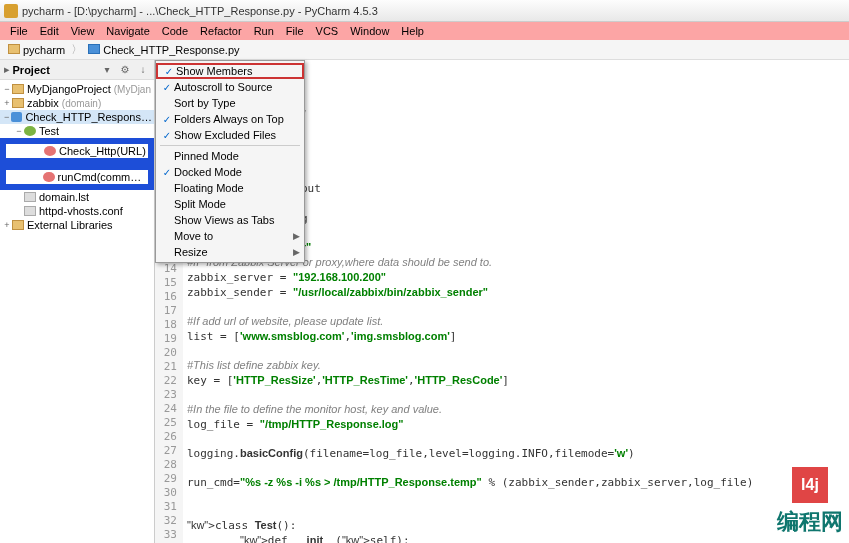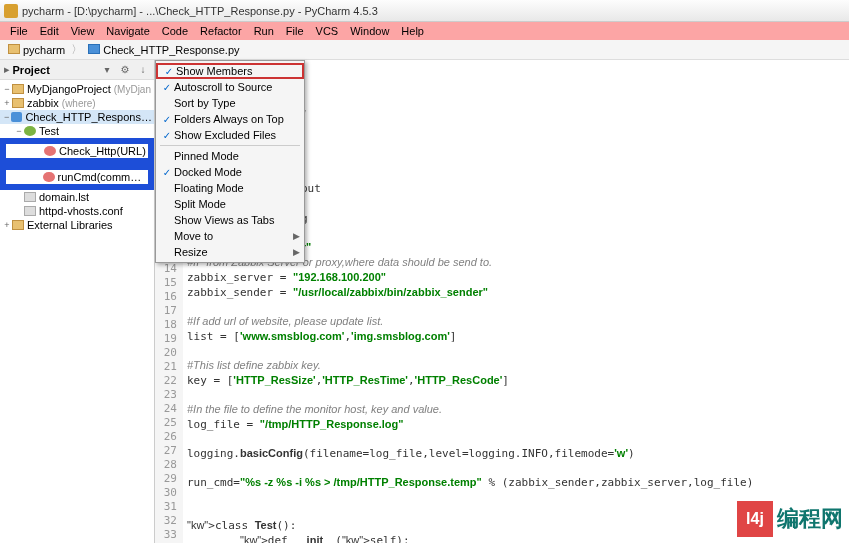--- a/index.html
+++ b/index.html
@@ -42,21 +42,21 @@
 .ctxmenu .sub { color: #666; font-size: 9px; }
 .ctxmenu .sep { height: 1px; background: #ccc; margin: 2px 4px; }
 
 .editor-pane { flex: 1; display: flex; background: #fff; }
 .gutter { width: 28px; background: #f5f5f5; text-align: right; padding-right: 6px; color: #999; font-family: Consolas, monospace; font-size: 11px; line-height: 14px; padding-top: 20px; }
 .code { flex: 1; font-family: Consolas, monospace; font-size: 11px; line-height: 14px; padding: 2px 4px; white-space: pre; color: #333; overflow: hidden; }
 .code .str { color: #008000; font-weight: bold; }
 .code .com { color: #808080; font-style: italic; }
 .code .fn { font-weight: bold; color: #333; }
 
-.watermark { position: absolute; right: 6px; bottom: 6px; display: flex; align-items: center; gap: 4px; }
+.watermark { position: absolute; right: 6px; bottom: 6px; display: flex; align-items: center; gap: 4px; flex-direction: column; }
 .wm-icon { width: 36px; height: 36px; background: #e04545; display: flex; align-items: center; justify-content: center; color: #fff; font-weight: bold; font-size: 16px; }
 .wm-text { font-size: 22px; font-weight: bold; color: #0f766e; font-family: "Microsoft YaHei", sans-serif; }
 </style>
 </head>
 <body>
 
 <div class="titlebar">
   <div class="icon"></div>
   <div class="title">pycharm - [D:\pycharm] - ...\Check_HTTP_Response.py - PyCharm 4.5.3</div>
 </div>
@@ -102,21 +102,21 @@
         <div class="tree-item">
           <span class="expand">−</span>
           <span class="ticon folder-ico"></span>
           <span class="label">MyDjangoProject</span>
           <span class="dim">(MyDjan</span>
         </div>
         <div class="tree-item">
           <span class="expand">+</span>
           <span class="ticon folder-ico"></span>
           <span class="label">zabbix</span>
-          <span class="dim">(where)</span>
+          <span class="dim">(domain)</span>
         </div>
         <div class="tree-item tree-sel">
           <span class="expand">−</span>
           <span class="ticon py-ico"></span>
           <span class="label">Check_HTTP_Response.py</span>
         </div>
         <div class="tree-item ind1">
           <span class="expand">−</span>
           <span class="ticon class-ico"></span>
           <span class="label">Test</span>

